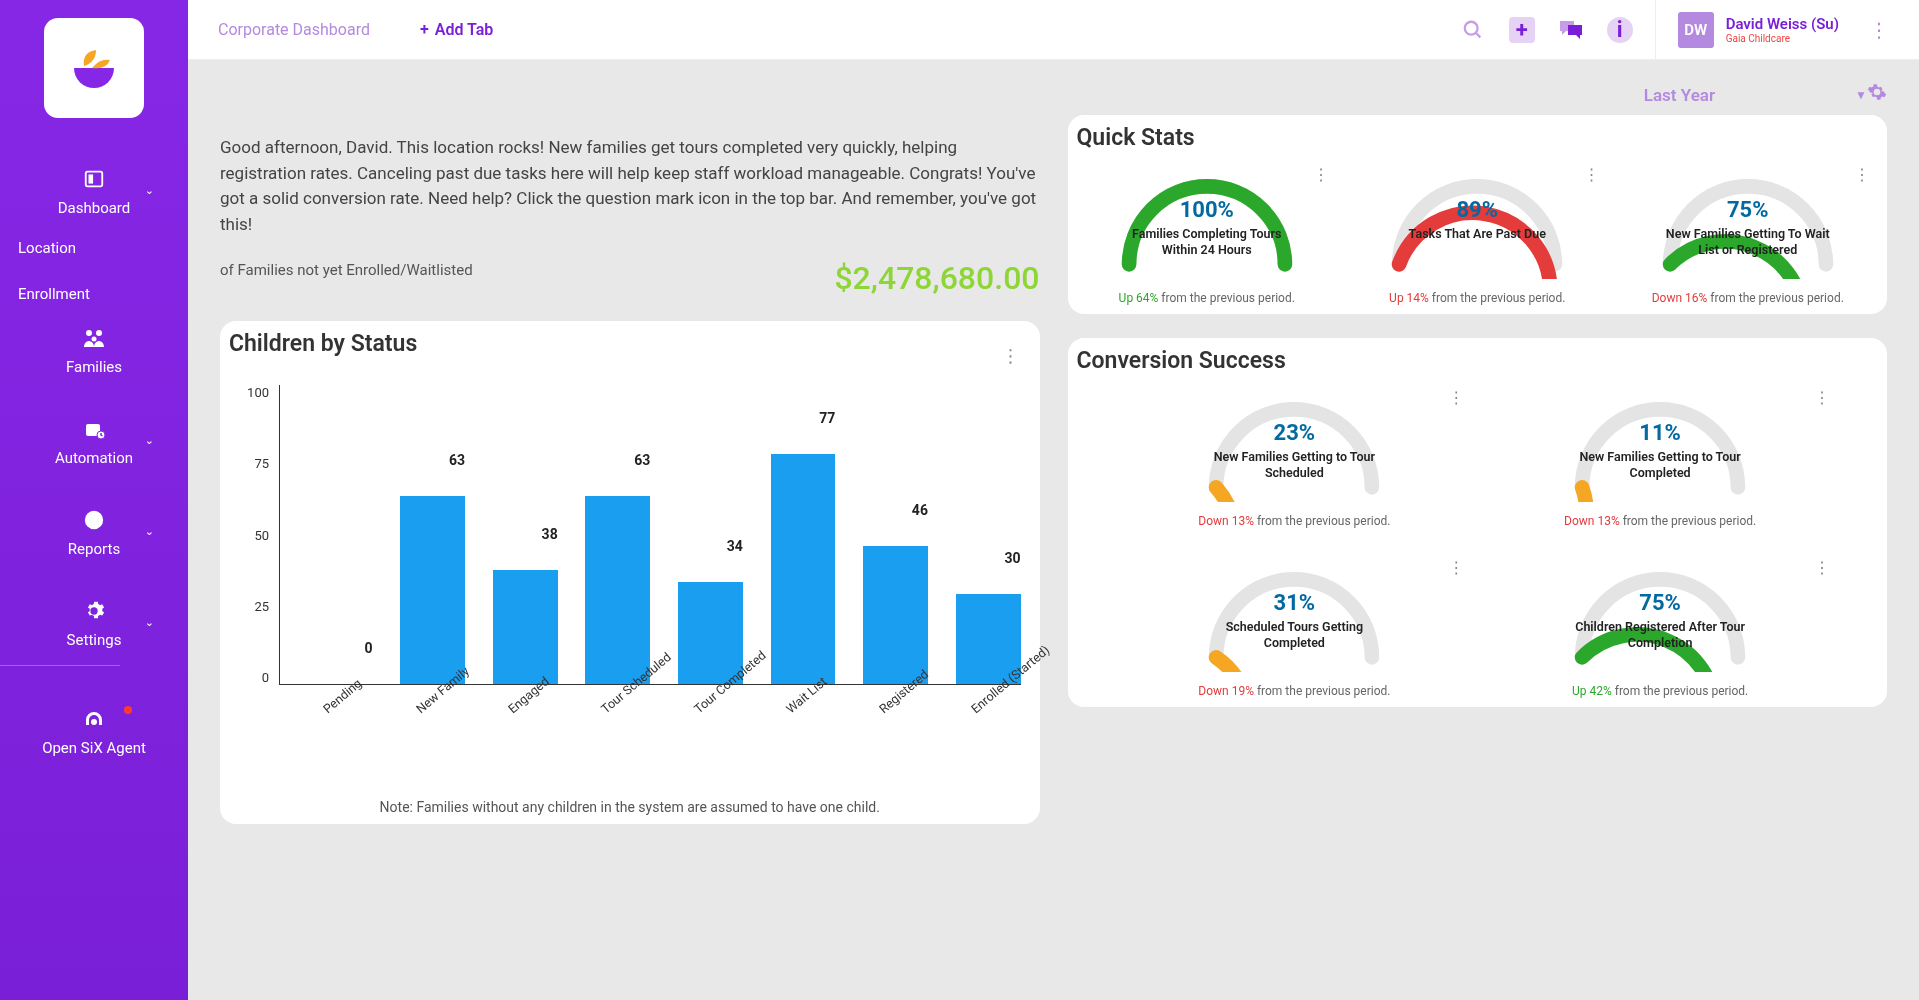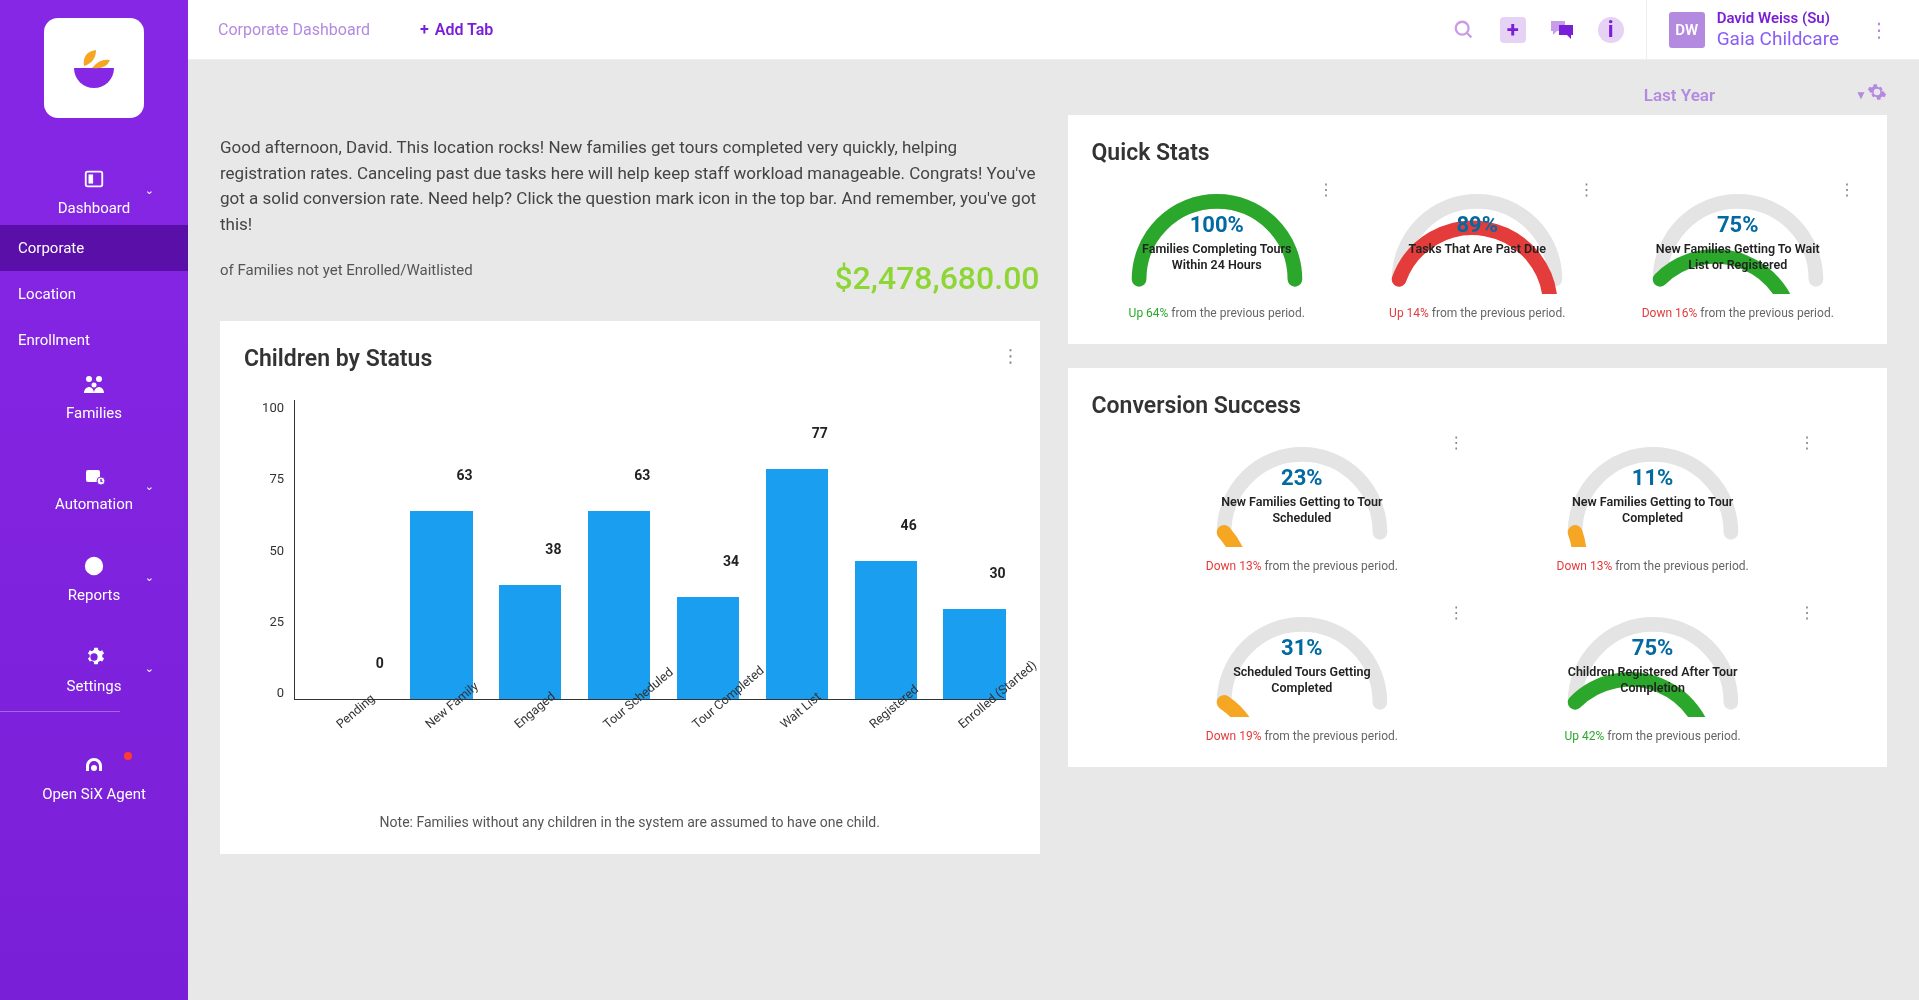--- a/index.html
+++ b/index.html
@@ -24,38 +24,38 @@
 .topbar-spacer { flex: 1; }
 .topbar-icons { display: flex; align-items: center; gap: 22px; padding-right: 22px; }
 .topbar-icon { width: 28px; height: 28px; display: flex; align-items: center; justify-content: center; cursor: pointer; color: #b48ae0; font-size: 22px; }
 .topbar-icon.box { background: #e6d2f5; border-radius: 4px; width: 26px; height: 26px; }
 .topbar-icon.chat { color: #7a1fd8; }
 .topbar-icon.info { background: #e6d2f5; border-radius: 50%; color: #7a1fd8; font-weight: bold; width: 26px; height: 26px; }
 .user-section { display: flex; align-items: center; gap: 12px; border-left: 1px solid #eee; padding-left: 22px; height: 100%; }
 .user-avatar { width: 36px; height: 36px; background: #b48ae0; color: #fff; display: flex; align-items: center; justify-content: center; font-weight: 600; border-radius: 3px; font-size: 15px; }
 .user-info { display: flex; flex-direction: column; }
 .user-name { color: #7a1fd8; font-size: 15px; font-weight: 600; }
-.user-org { color: #8b5cf6; font-size: 19px; }
+.user-org { color: #ef4444; font-size: 10px; }
 .user-menu { margin-left: 18px; color: #b48ae0; font-size: 20px; cursor: pointer; }
 
 .controls-row { display: flex; justify-content: flex-end; align-items: center; padding: 22px 32px 8px; }
 .year-select { color: #b48ae0; font-size: 17px; font-weight: 600; display: flex; align-items: center; gap: 140px; cursor: pointer; }
 .gear-btn { color: #b48ae0; font-size: 20px; cursor: pointer; }
 
 .content { flex: 1; overflow-y: auto; padding: 0 32px 32px; display: grid; grid-template-columns: 1fr 1fr; gap: 28px; }
 .col { display: flex; flex-direction: column; gap: 24px; }
 
 .greeting { font-size: 17px; color: #444; line-height: 1.5; padding-top: 20px; }
 
 .tlv-block { margin-top: 22px; display: flex; justify-content: space-between; align-items: flex-start; }
 .tlv-title { font-size: 28px; font-weight: 500; color: #333; }
 .tlv-sub { font-size: 15px; color: #555; margin-top: 2px; }
 .tlv-value { font-size: 32px; color: #8dd636; font-weight: 500; }
 
-.card { background: #fff; border-radius: 0; padding: 24px; position: relative; }
+.card { background: #fff; border-radius: 16px; padding: 9px; position: relative; }
 .card-title { font-size: 23px; font-weight: 600; color: #333; margin-bottom: 18px; }
 .card-menu { position: absolute; top: 24px; right: 20px; color: #888; cursor: pointer; font-size: 18px; }
 
 .gauge-row { display: flex; justify-content: space-around; gap: 10px; }
 .gauge-row.two { justify-content: space-around; padding: 0 40px; }
 .gauge-item { flex: 1; text-align: center; position: relative; }
 .gauge-menu { position: absolute; top: -4px; right: 8px; color: #888; cursor: pointer; font-size: 16px; }
 .gauge-svg { width: 200px; height: 110px; margin: 0 auto; display: block; }
 .gauge-pct { font-size: 22px; font-weight: 700; color: #0369a1; }
 .gauge-label { font-size: 12.5px; color: #222; font-weight: 600; line-height: 1.3; margin: 4px auto 0; max-width: 170px; }
@@ -84,21 +84,20 @@
       <path d="M10 30 A20 20 0 0 0 50 30 Z" fill="#8727e6"></path>
       <path d="M20 28 Q18 14 32 12 Q32 24 20 28 Z" fill="#f5a623"></path>
       <path d="M28 30 Q36 20 46 22 Q42 32 28 30 Z" fill="#f5a623"></path>
     </svg>
   </div>
   <div id="nav-container" style="width:100%">
       <div class="nav-item"><span class="icon"><svg width="22" height="22" viewBox="0 0 24 24" fill="#fff">
             <rect x="3" y="4" width="18" height="16" rx="2" fill="none" stroke="#fff" stroke-width="2"></rect>
             <rect x="6" y="7" width="5" height="10" fill="#fff"></rect>
           </svg></span><span>Dashboard</span><span class="chev">⌄</span></div>
-      <div class="nav-sub active">Corporate</div>
       <div class="nav-sub">Location</div>
       <div class="nav-sub">Enrollment</div>
       <div class="nav-item"><span class="icon"><svg width="24" height="22" viewBox="0 0 24 22" fill="#fff">
             <circle cx="7" cy="6" r="3"></circle>
             <circle cx="17" cy="6" r="3"></circle>
             <circle cx="12" cy="12" r="2.5"></circle>
             <path d="M2 20c0-4 3-6 5-6s5 2 5 6M12 20c0-4 3-6 5-6s5 2 5 6"></path>
           </svg></span><span>Families</span></div>
       <div class="nav-spacer"></div>
       <div class="nav-item"><span class="icon"><svg width="24" height="22" viewBox="0 0 24 22" fill="#fff">

